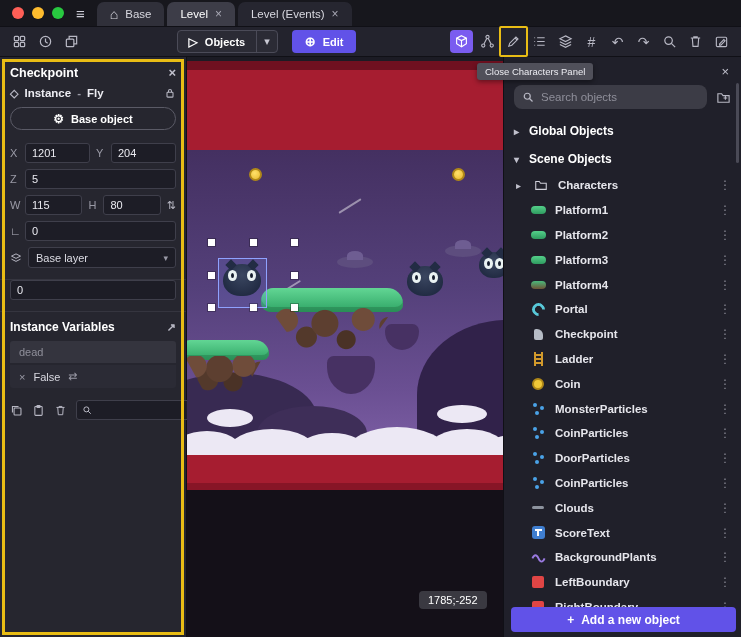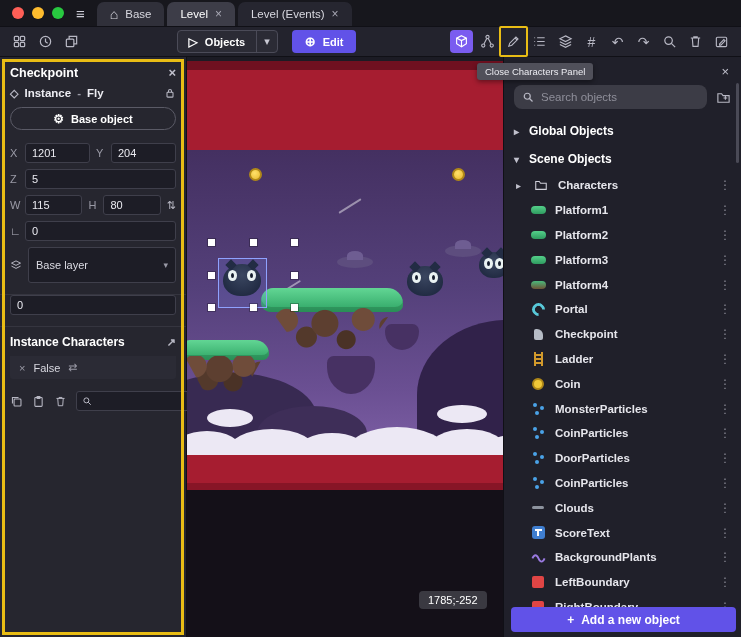--- a/index.html
+++ b/index.html
@@ -50,21 +50,21 @@
   .props-header{display:flex;justify-content:space-between;align-items:center;padding:8px 10px 4px;font-weight:bold;font-size:12.5px;color:#fff;}
   .props-header .x{color:#c0c0cc;font-size:13px;}
   .inst-row{display:flex;align-items:center;gap:6px;padding:3px 10px 8px;color:#ececf2;font-weight:bold;font-size:11.5px;}
   .inst-row .lock{margin-left:auto;}
   .edit-btn{margin:0 10px 10px;height:23px;border:1px solid #5a5a66;border-radius:12px;display:flex;align-items:center;justify-content:center;gap:7px;font-weight:bold;color:#fff;font-size:11px;background:transparent;}
   .frow{display:flex;align-items:center;gap:6px;padding:3px 10px;}
   .flabel{color:var(--txt2);width:9px;flex:none;}
   input.num{flex:1;min-width:0;height:20px;background:var(--input);border:1px solid var(--border);border-radius:3px;color:#eaeaf0;padding:0 6px;font-size:11px;font-family:"Liberation Sans",sans-serif;}
   .sep{border-top:1px solid var(--line);margin-top:8px;}
   .sect{font-weight:bold;color:#fff;font-size:12px;padding:8px 10px 5px;display:flex;align-items:center;justify-content:space-between;}
-  .select{flex:1;height:36px;background:var(--input);border:1px solid var(--border);border-radius:3px;display:flex;align-items:center;justify-content:space-between;padding:0 7px;color:#dcdce4;}
+  .select{flex:1;height:21px;background:var(--input);border:1px solid var(--border);border-radius:3px;display:flex;align-items:center;justify-content:space-between;padding:0 7px;color:#dcdce4;}
   .var-box{margin:2px 10px 0;}
   .var-name{background:#34343e;padding:5px 9px;color:#8f8f9a;border-radius:3px 3px 0 0;}
   .var-value{display:flex;align-items:center;gap:8px;padding:5px 9px;background:#2b2b35;border-radius:0 0 3px 3px;margin-top:2px;color:#d8d8e0;}
   .props-tools{display:flex;align-items:center;gap:9px;padding:12px 10px;}
   .mini-search{flex:1;height:20px;background:var(--input);border:1px solid var(--border);border-radius:3px;display:flex;align-items:center;gap:4px;padding:0 5px;}
   .mini-search input{flex:1;min-width:0;background:transparent;border:0;outline:none;color:#eaeaf0;font-size:10px;}
   .plus{font-size:17px;color:#fff;line-height:1;}
 
   
   .canvas{flex:1;position:relative;background:#1b1b24;overflow:hidden;}
@@ -322,24 +322,25 @@
         <span>Base layer</span>
         <span style="color:#9a9aa6;font-size:9px">▾</span>
       </div>
     </div>
     <div class="sep"></div>
     <div class="frow" style="padding-top:0">
       <input class="num" value="0" style="">
     </div>
     <div class="sep"></div>
     <div class="sect">
-      <span>Instance Characters</span>
+      <span>Instance Variables</span>
       <span class="glyph" style="font-size:11px;color:#b8b8c4">↗</span>
     </div>
     <div class="var-box">
+      <div class="var-name">dead</div>
       <div class="var-value">
         <span style="color:#9a9aa6">×</span>
         <span>False</span>
         <span style="color:#9a9aa6">⇄</span>
       </div>
     </div>
     <div class="props-tools">
       <span class="ico">
         <svg width="13" height="13" viewBox="0 0 16 16" fill="none" stroke="currentColor" stroke-width="1.3">
             <rect x="5" y="5" width="8.5" height="8.5" rx="1"></rect>

